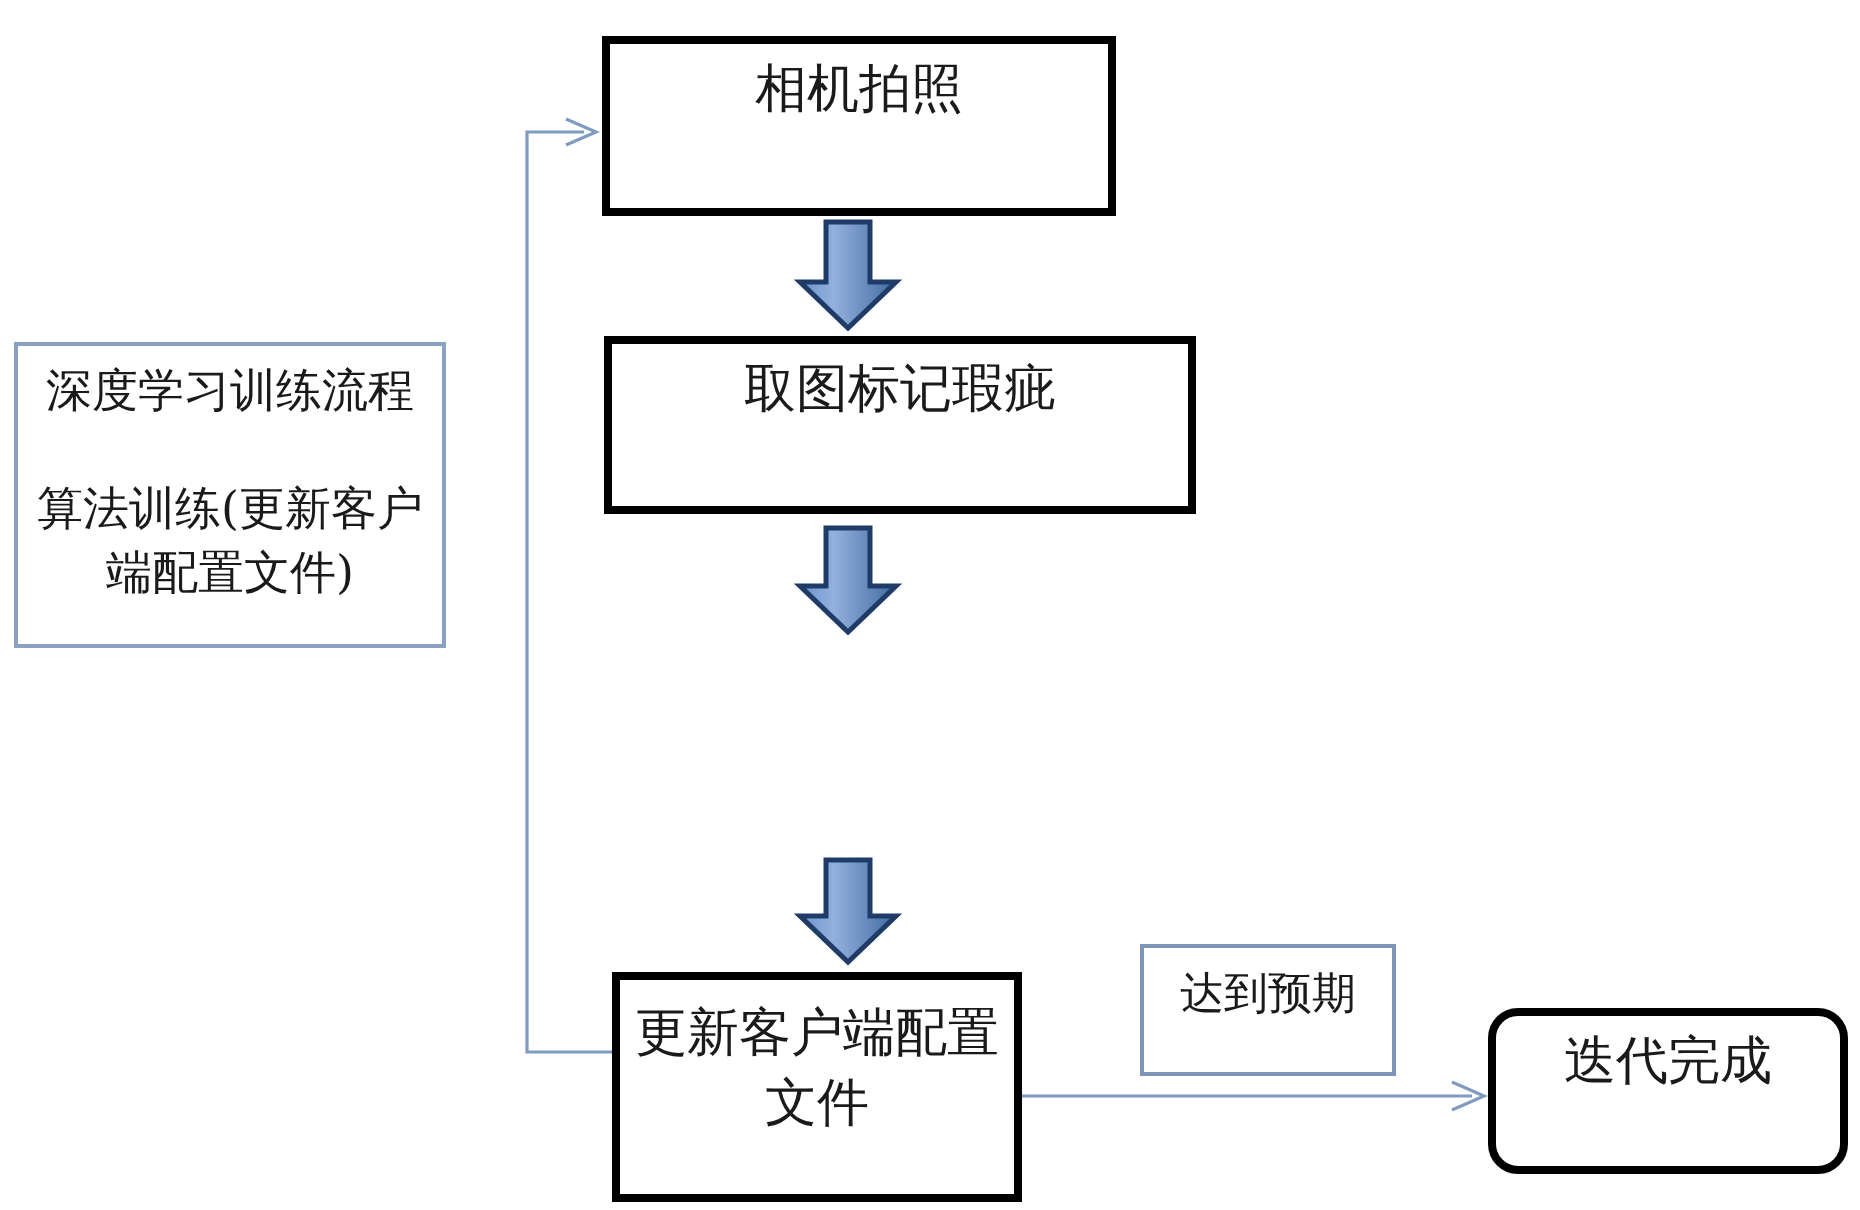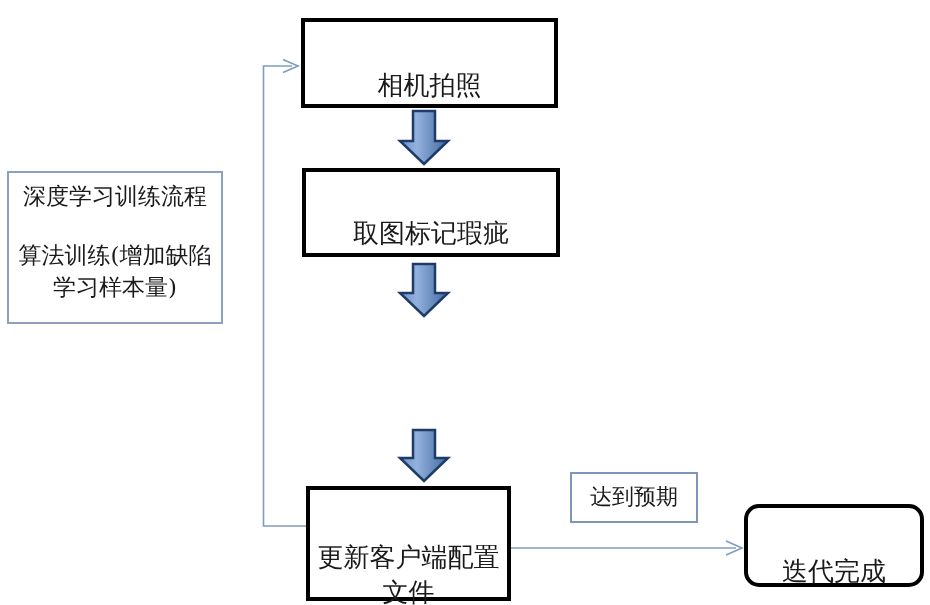--- a/index.html
+++ b/index.html
@@ -14,40 +14,40 @@
   .overlay{position:absolute;left:0;top:0;width:930px;height:605px;pointer-events:none;}
   .node{
     position:absolute;
     box-sizing:border-box;
     background:#ffffff;
     border:4px solid #000000;
     text-align:center;
     font-size:26px;
     line-height:1.35;
   }
-  .node .lbl{display:block;padding-top:6px;margin-top:40px;}
+  .node .lbl{display:block;padding-top:6px;}
   .node-camera{left:301px;top:18px;width:257px;height:90px;}
-  .node-mark{left:302px;top:168px;width:258px;height:89px;font-family:Liberation Mono, monospace;}
+  .node-mark{left:302px;top:168px;width:296px;height:89px;}
   .node-train{left:304px;top:321px;width:257px;height:91px;}
   .node-update{left:306px;top:486px;width:205px;height:115px;padding:4px 6px 0 6px;}
   .node-done{left:744px;top:504px;width:180px;height:83px;border-radius:15px;}
   .side-note{
     position:absolute;left:7px;top:171px;width:216px;height:153px;
     box-sizing:border-box;
     border:2px solid #8ba1c1;
     background:#ffffff;
     text-align:center;
     font-size:23px;
     line-height:1.4;
   }
   .side-note p{margin:0;}
   .side-note .p1{margin-top:7px;}
   .side-note .p2{margin-top:27px;padding:0 4px;}
   .expect-label{
-    position:absolute;left:570px;top:472px;width:128px;height:51px;
+    position:absolute;left:570px;top:472px;width:128px;height:66px;
     box-sizing:border-box;
     border:2px solid #7d95b8;
     background:#ffffff;
     text-align:center;
     font-size:22px;
   }
   .expect-label .lbl{display:block;padding-top:8px;}
 </style>
 </head>
 <body>
@@ -69,21 +69,21 @@
     <path d="M 511 548 L 736 548" fill="none" stroke="#7f9cc0" stroke-width="1.6"></path>
     <path d="M 726 541 L 742 548 L 726 555" fill="none" stroke="#7f9cc0" stroke-width="1.6"></path>
 
     <polygon points="413,111 435,111 435,141 448,141 424,164 400,141 413,141" fill="url(#ag)" stroke="#1f3c68" stroke-width="2.5" stroke-linejoin="miter"></polygon>
     <polygon points="413,264 435,264 435,293 448,293 424,316 400,293 413,293" fill="url(#ag)" stroke="#1f3c68" stroke-width="2.5" stroke-linejoin="miter"></polygon>
     <polygon points="413,430 435,430 435,458 448,458 424,481 400,458 413,458" fill="url(#ag)" stroke="#1f3c68" stroke-width="2.5" stroke-linejoin="miter"></polygon>
   </svg>
 
   <div class="side-note">
     <p class="p1">深度学习训练流程</p>
-    <p class="p2">算法训练(增加缺陷学习样本量)</p>
+    <p class="p2">算法训练(更新客户端配置文件)</p>
   </div>
 
   <div class="node node-camera">
     <span class="lbl">相机拍照</span>
   </div>
 
   <div class="node node-mark">
     <span class="lbl">取图标记瑕疵</span>
   </div>
 

